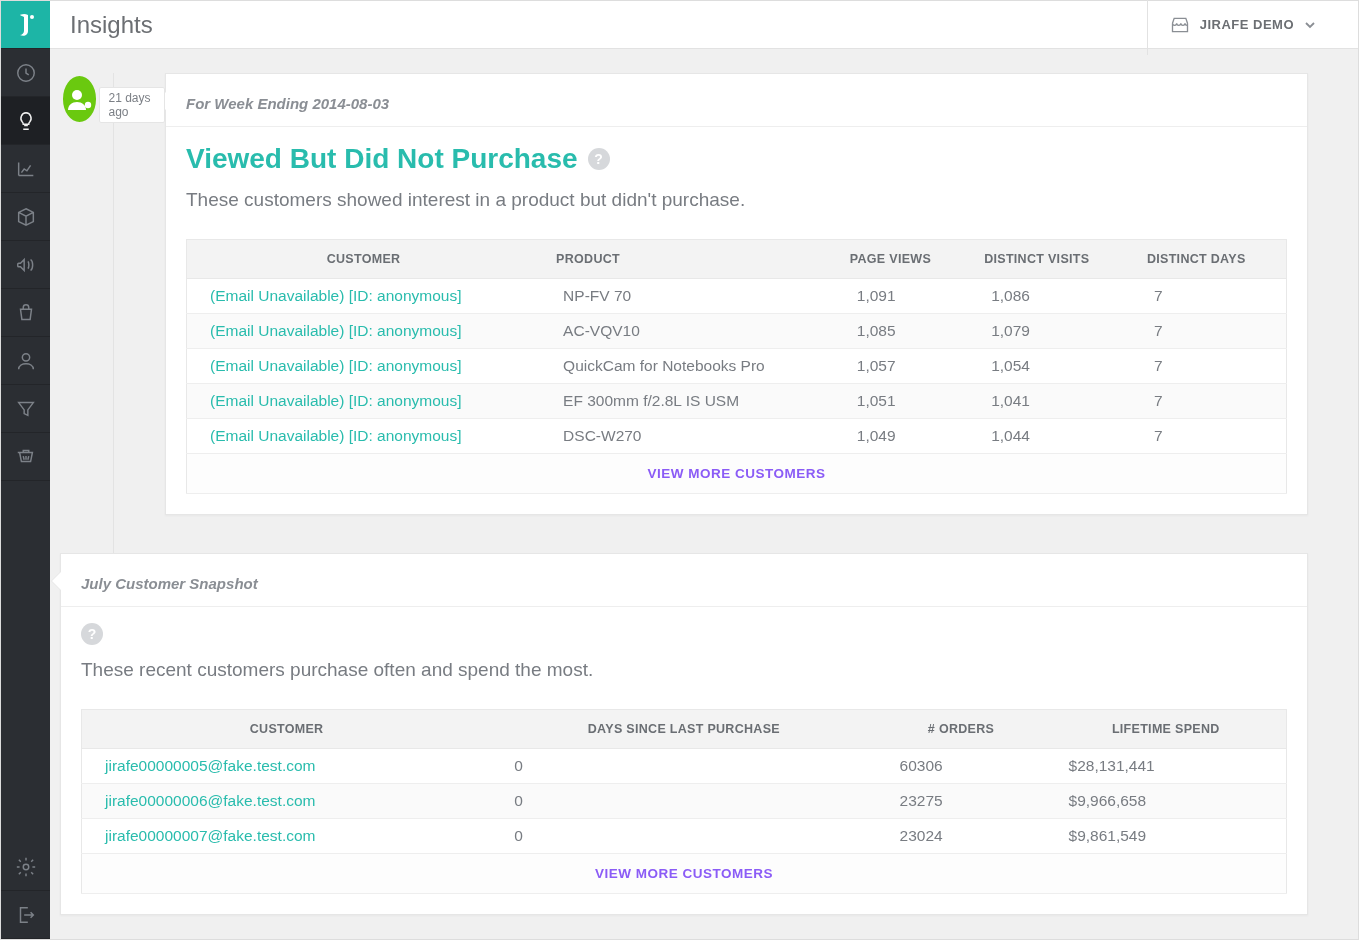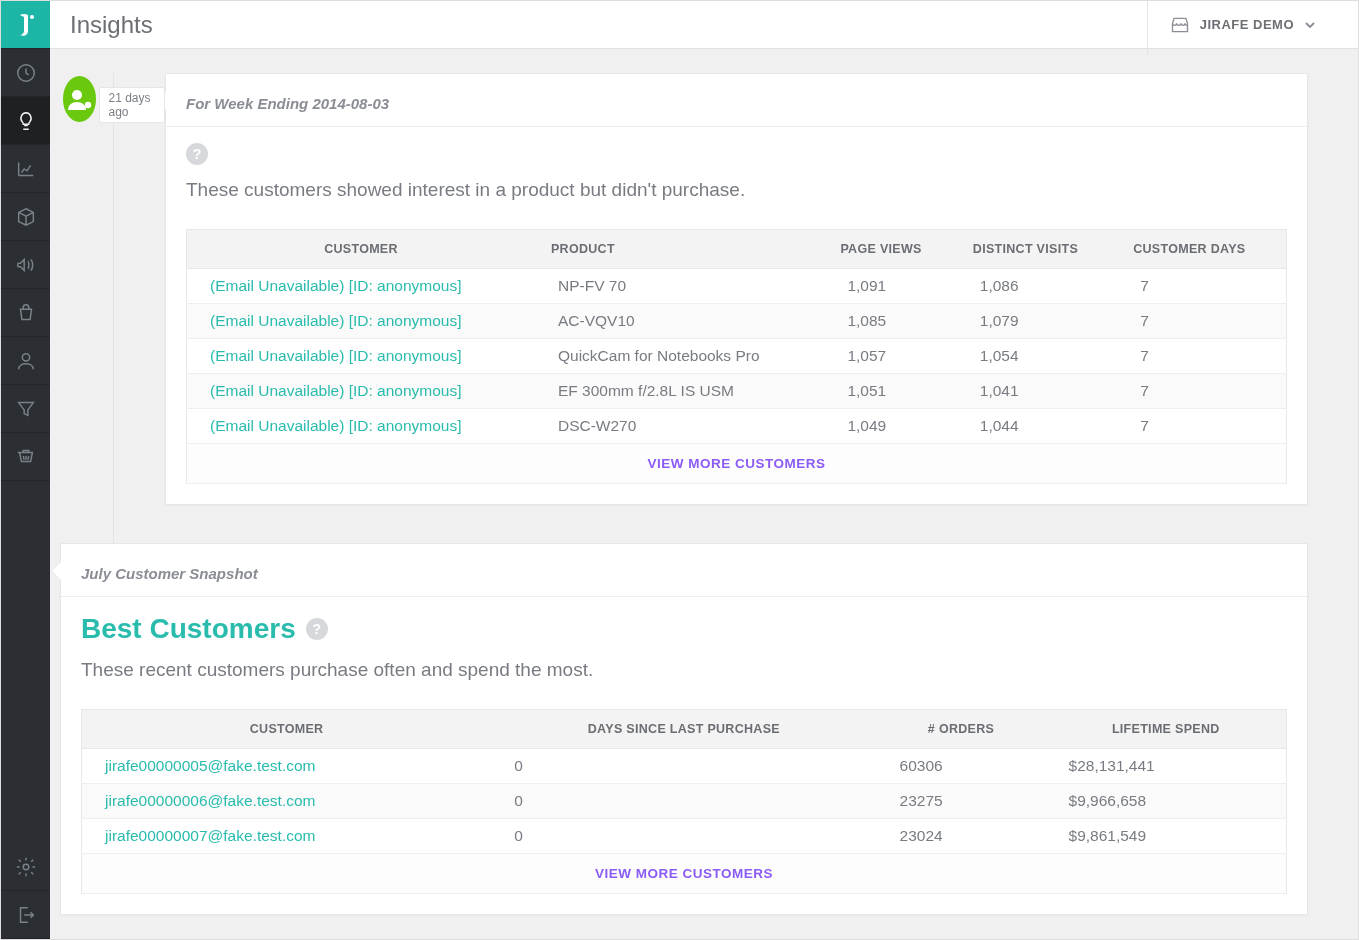--- a/index.html
+++ b/index.html
@@ -152,31 +152,32 @@
                 <rect x="21" y="15.5" width="2" height="2" rx="1"></rect>
                 <rect x="21" y="18" width="2" height="2.5" rx="1"></rect>
               </svg>
           </div>
           <div class="time-ago">21 days ago</div>
         </div>
         <div class="card">
           <div class="card-meta">For Week Ending 2014-08-03</div>
           <div class="card-body">
             <div class="card-title-row">
+              <div class="card-title">Viewed But Did Not Purchase</div>
               <div class="help-dot">?</div>
             </div>
             <div class="card-sub">These customers showed interest in a product but didn't purchase.</div>
             <table>
               <thead>
                   <tr>
                 <th class="center">CUSTOMER</th>
                 <th>PRODUCT</th>
                 <th>PAGE VIEWS</th>
                 <th>DISTINCT VISITS</th>
-                <th>CUSTOMER DAYS</th>
+                <th>DISTINCT DAYS</th>
               </tr>
                 </thead>
               <tbody>
                 <tr>
                   <td><a href="#">(Email Unavailable) [ID: anonymous]</a></td>
                   <td>NP-FV 70</td>
                   <td>1,091</td>
                   <td>1,086</td>
                   <td>7</td>
                 </tr>
@@ -215,21 +216,20 @@
             </table>
           </div>
         </div>
       </div>
 
       <div class="insight">
         <div class="card">
           <div class="card-meta">July Customer Snapshot</div>
           <div class="card-body">
             <div class="card-title-row">
-              <div class="card-title">Best Customers</div>
               <div class="help-dot">?</div>
             </div>
             <div class="card-sub">These recent customers purchase often and spend the most.</div>
             <table>
               <thead>
                   <tr>
                 <th class="center" style="width:34%">CUSTOMER</th>
                 <th class="center">DAYS SINCE LAST PURCHASE</th>
                 <th class="center"># ORDERS</th>
                 <th class="center">LIFETIME SPEND</th>

